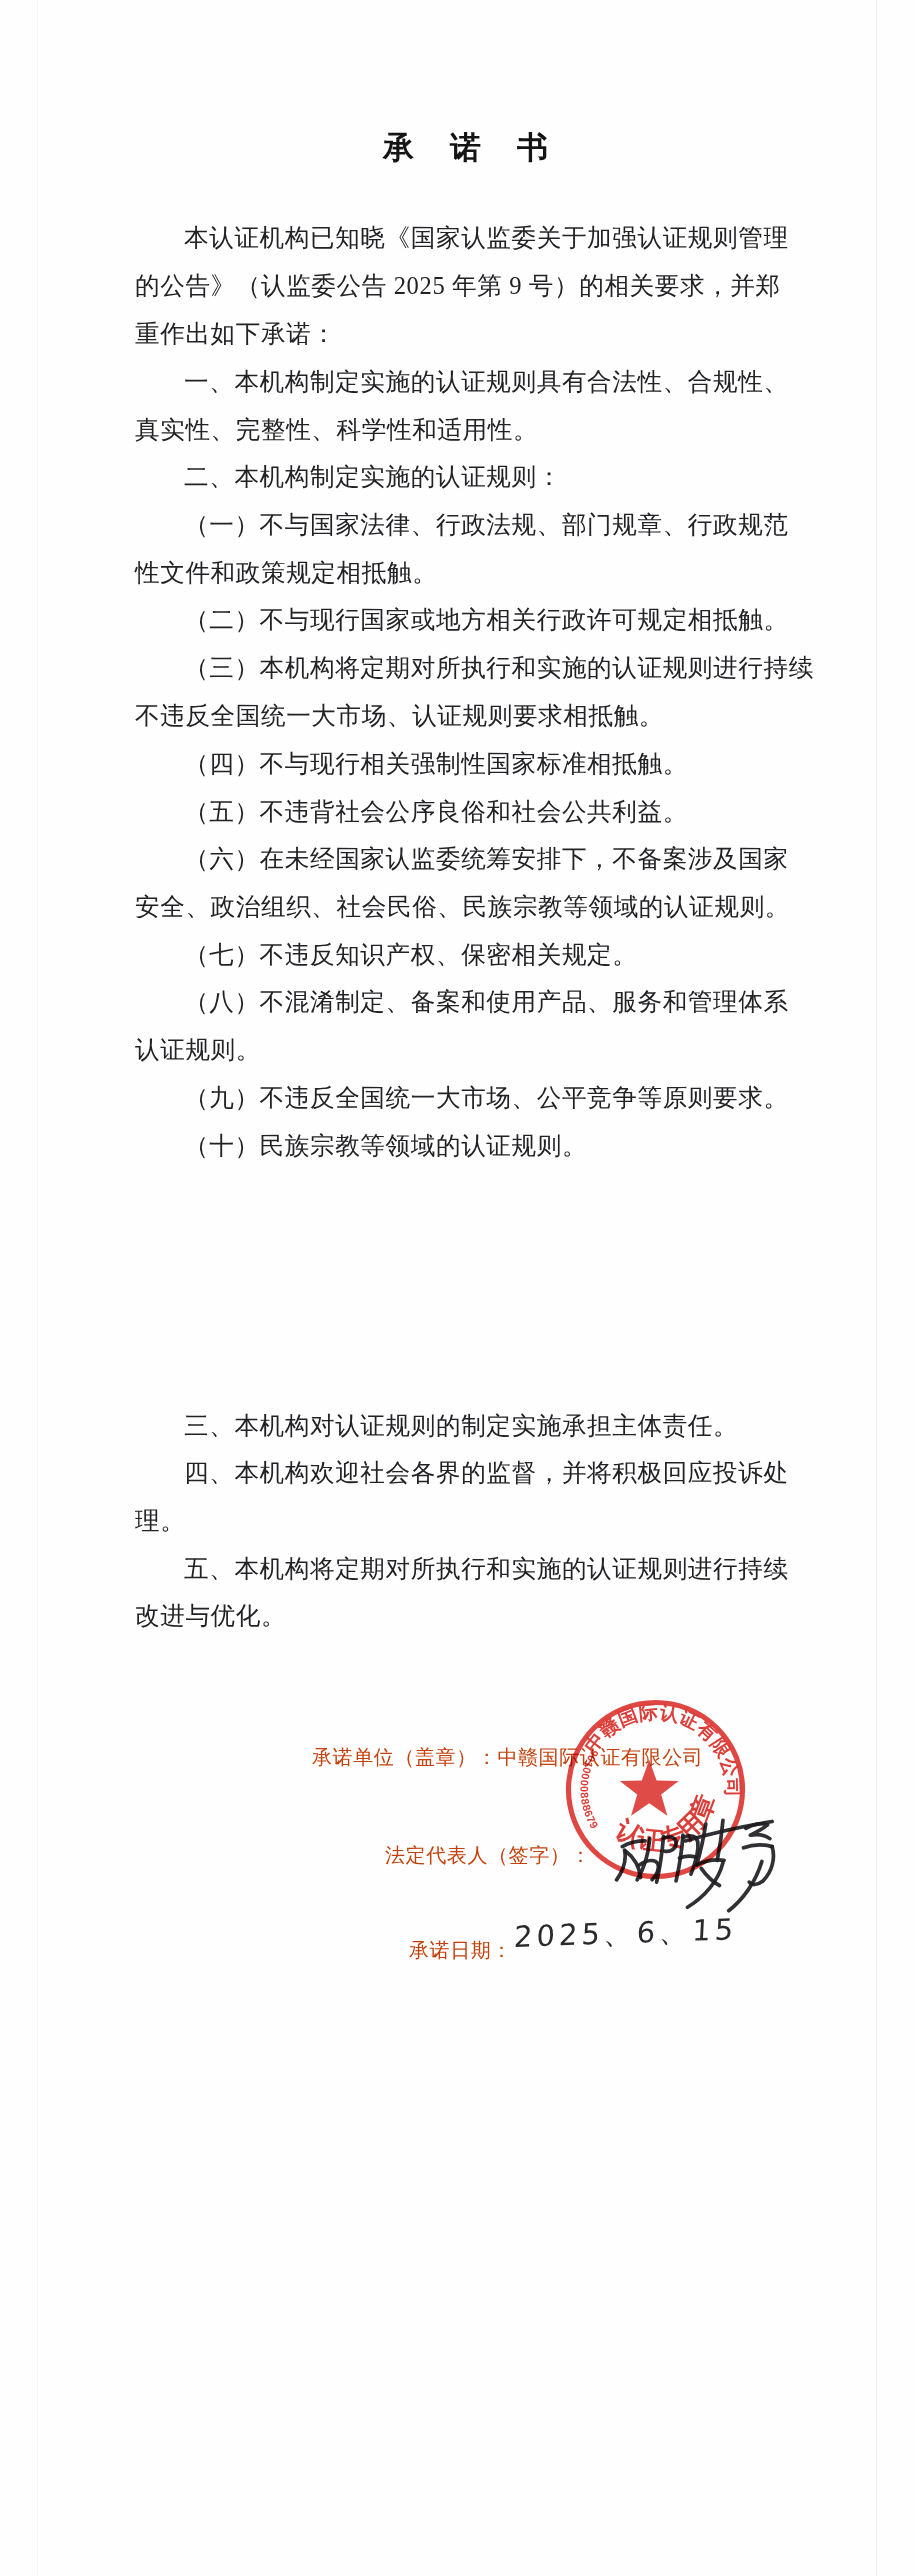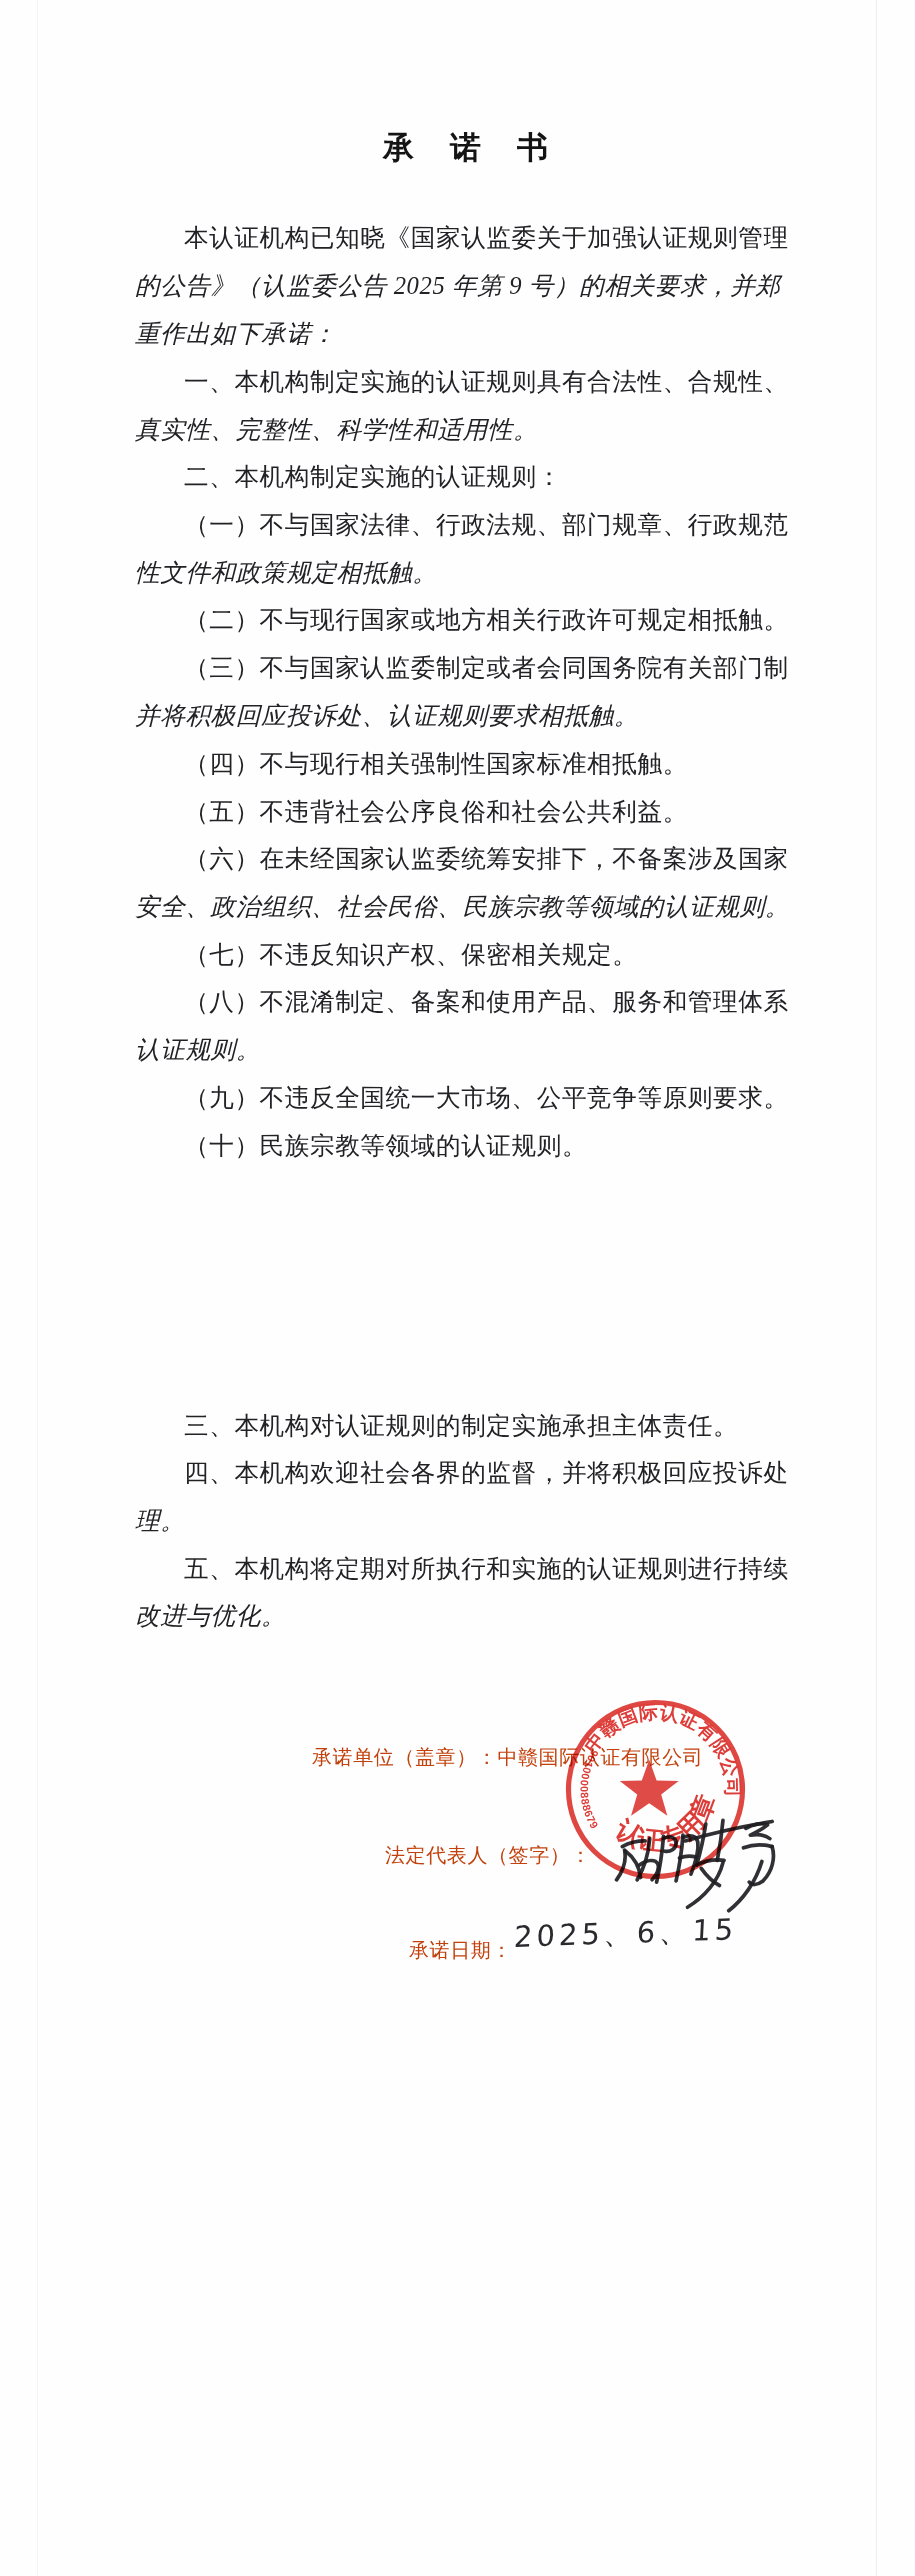--- a/index.html
+++ b/index.html
@@ -20,21 +20,21 @@
     font-size:31px;font-weight:700;color:#141414;
     letter-spacing:13.7px;white-space:nowrap;
   }
   .bl{
     position:absolute;
     font-size:24.6px;color:#222226;
     white-space:nowrap;letter-spacing:0.6px;
     line-height:1.2;
     text-align:center;
   }
-  .cont{left:135px;font-style:italic;}
+  .cont{left:135px;}
   .ind{left:184px;}
   .sgl{position:absolute;font-size:20px;color:#c2410c;white-space:nowrap;letter-spacing:0.6px;}
   .hand{
     position:absolute;left:514px;top:1914px;
     font-family:"DejaVu Sans",sans-serif;
     font-size:29px;color:#2a2a2e;letter-spacing:4px;
     transform:rotate(-2deg) skewX(-5deg);
     white-space:nowrap;
   }
   .seal{
@@ -63,22 +63,22 @@
 
   <div class="bl ind" style="top:223px">本认证机构已知晓《国家认监委关于加强认证规则管理</div>
   <div class="bl cont" style="top:271px">的公告》（认监委公告 2025 年第 9 号）的相关要求，并郑</div>
   <div class="bl cont" style="top:319px">重作出如下承诺：</div>
   <div class="bl ind" style="top:367px">一、本机构制定实施的认证规则具有合法性、合规性、</div>
   <div class="bl cont" style="top:415px">真实性、完整性、科学性和适用性。</div>
   <div class="bl ind" style="top:462px">二、本机构制定实施的认证规则：</div>
   <div class="bl ind" style="top:510px">（一）不与国家法律、行政法规、部门规章、行政规范</div>
   <div class="bl cont" style="top:558px">性文件和政策规定相抵触。</div>
   <div class="bl ind" style="top:605px">（二）不与现行国家或地方相关行政许可规定相抵触。</div>
-  <div class="bl ind" style="top:653px">（三）不与国家认监委制定或者会同国务院有关部门制</div>
-  <div class="bl cont" style="top:701px">并将积极回应投诉处、认证规则要求相抵触。</div>
+  <div class="bl ind" style="top:653px">（三）本机构将定期对所执行和实施的认证规则进行持续</div>
+  <div class="bl cont" style="top:701px">不违反全国统一大市场、认证规则要求相抵触。</div>
   <div class="bl ind" style="top:749px">（四）不与现行相关强制性国家标准相抵触。</div>
   <div class="bl ind" style="top:844px">（六）在未经国家认监委统筹安排下，不备案涉及国家</div>
   <div class="bl ind" style="top:797px">（五）不违背社会公序良俗和社会公共利益。</div>
   <div class="bl cont" style="top:892px">安全、政治组织、社会民俗、民族宗教等领域的认证规则。</div>
   <div class="bl ind" style="top:940px">（七）不违反知识产权、保密相关规定。</div>
   <div class="bl ind" style="top:987px">（八）不混淆制定、备案和使用产品、服务和管理体系</div>
   <div class="bl cont" style="top:1035px">认证规则。</div>
   <div class="bl ind" style="top:1083px">（九）不违反全国统一大市场、公平竞争等原则要求。</div>
   <div class="bl ind" style="top:1131px">（十）民族宗教等领域的认证规则。</div>
 

